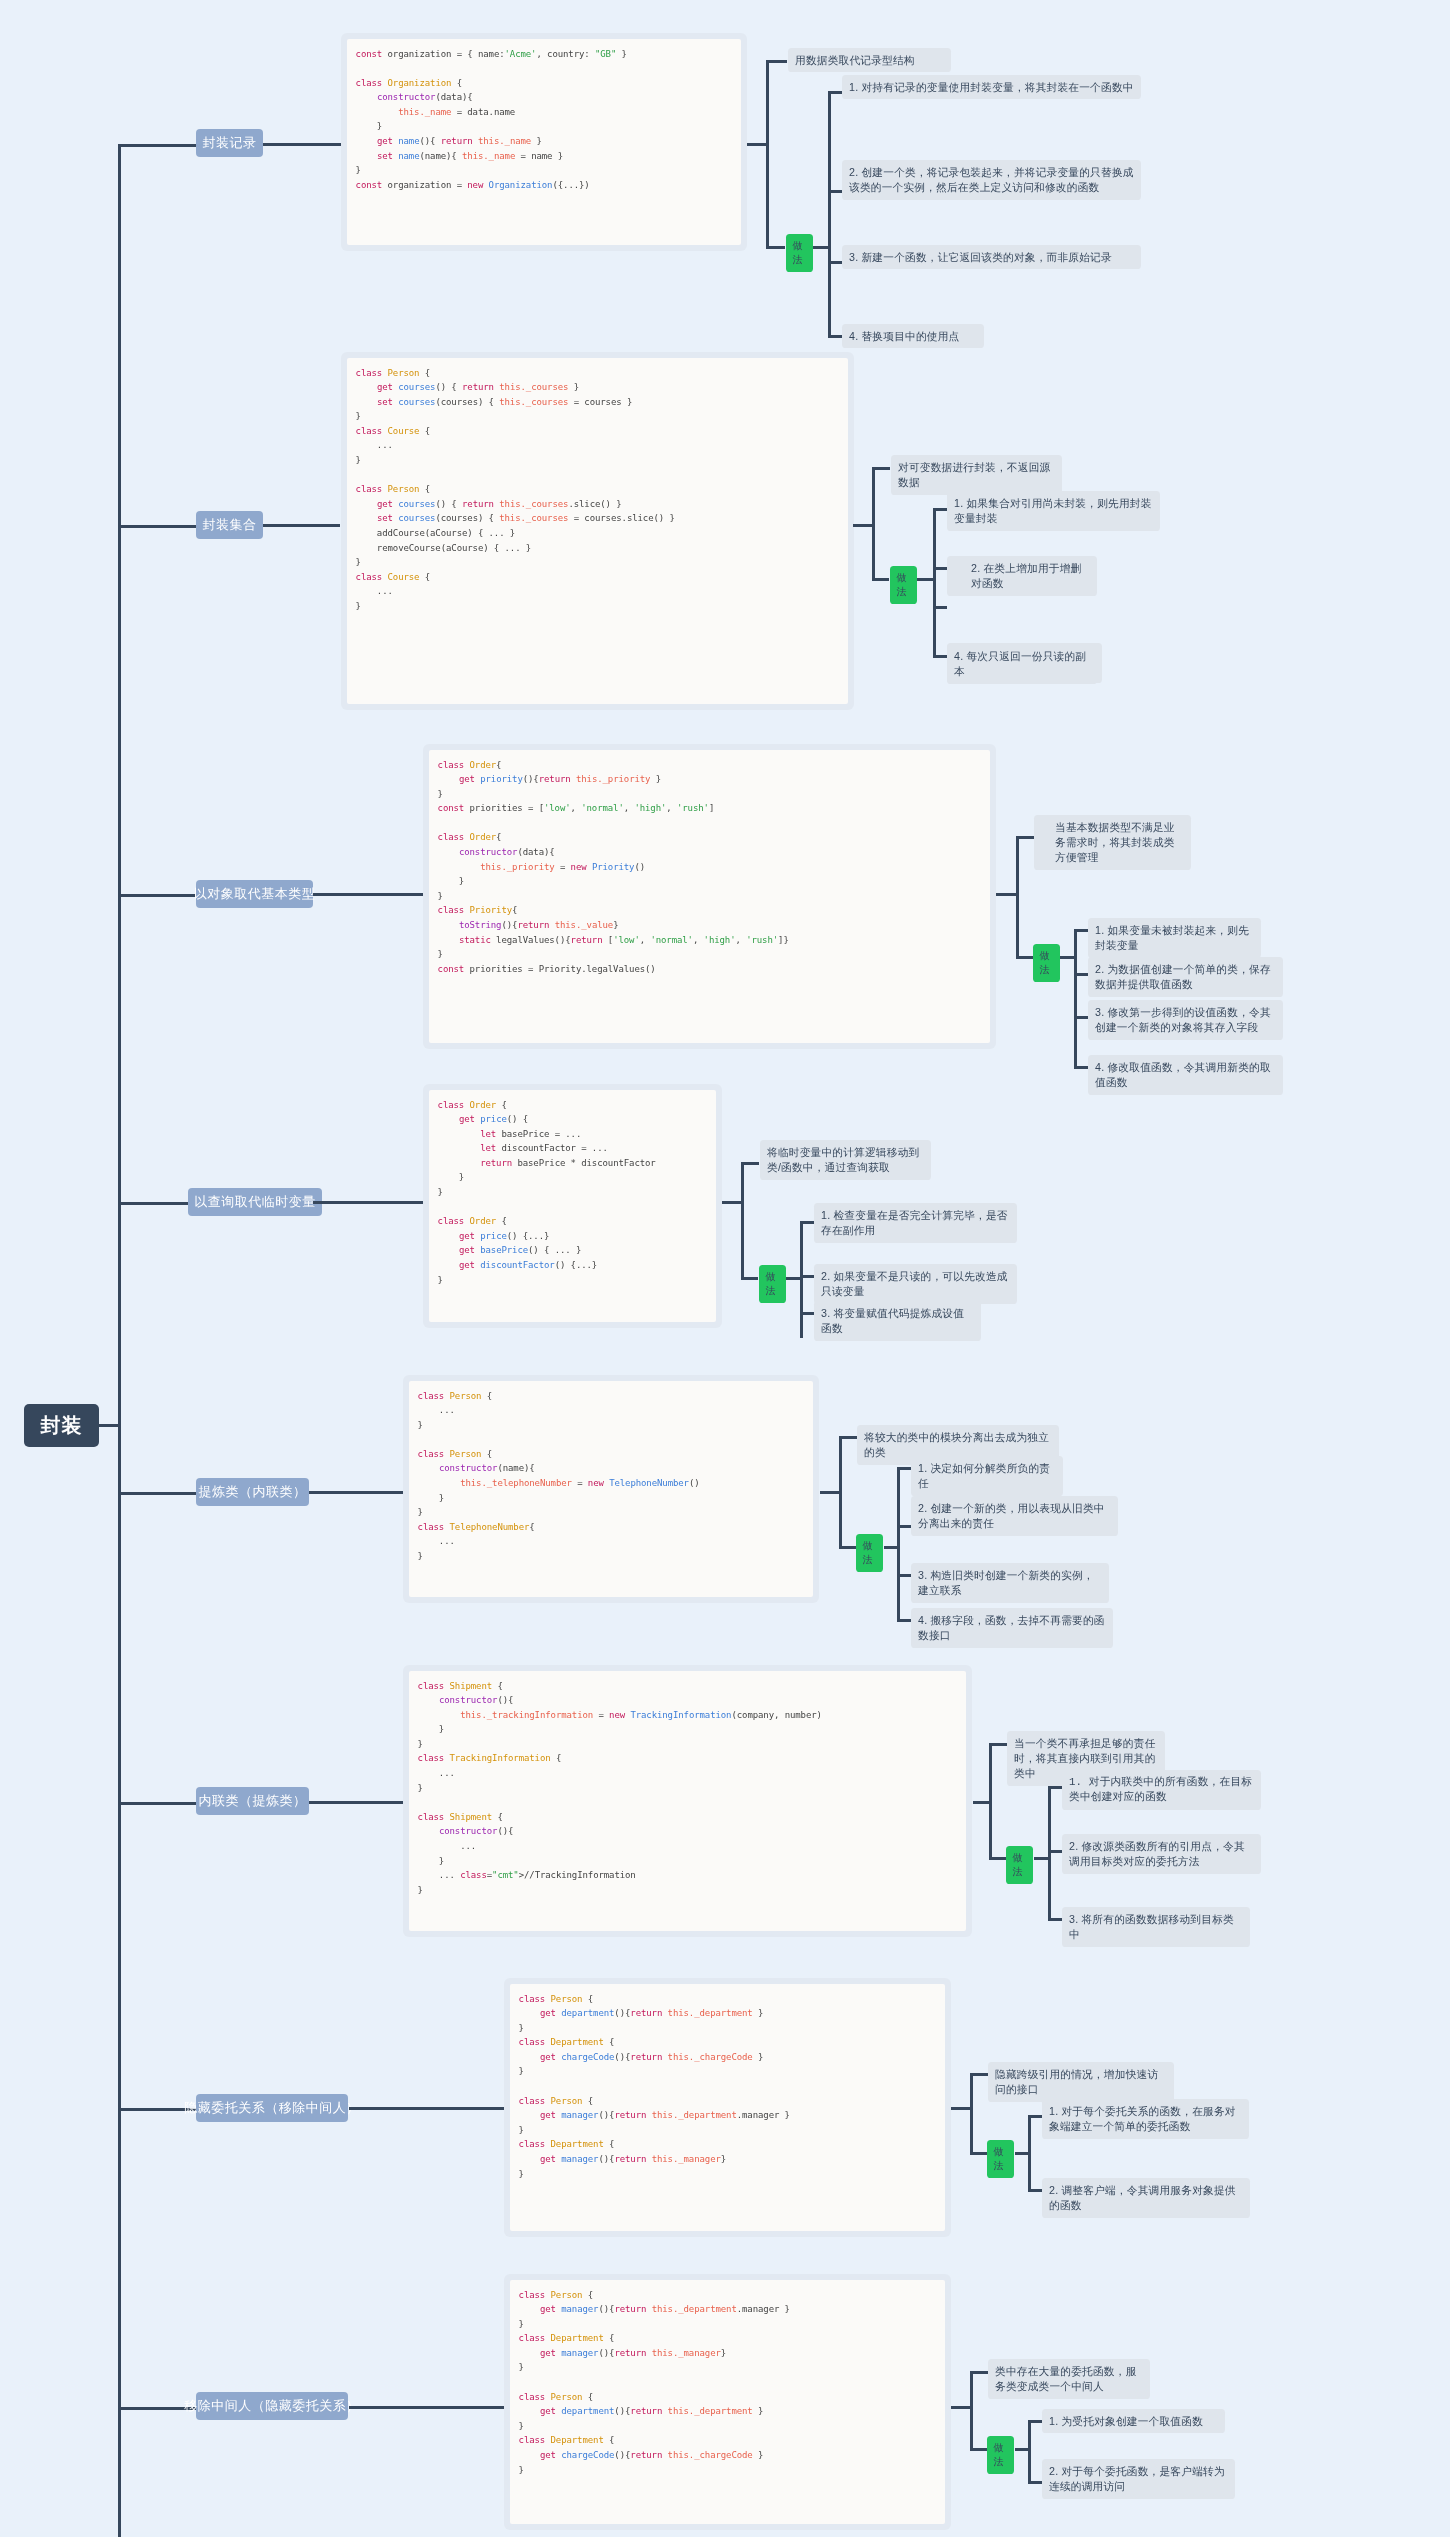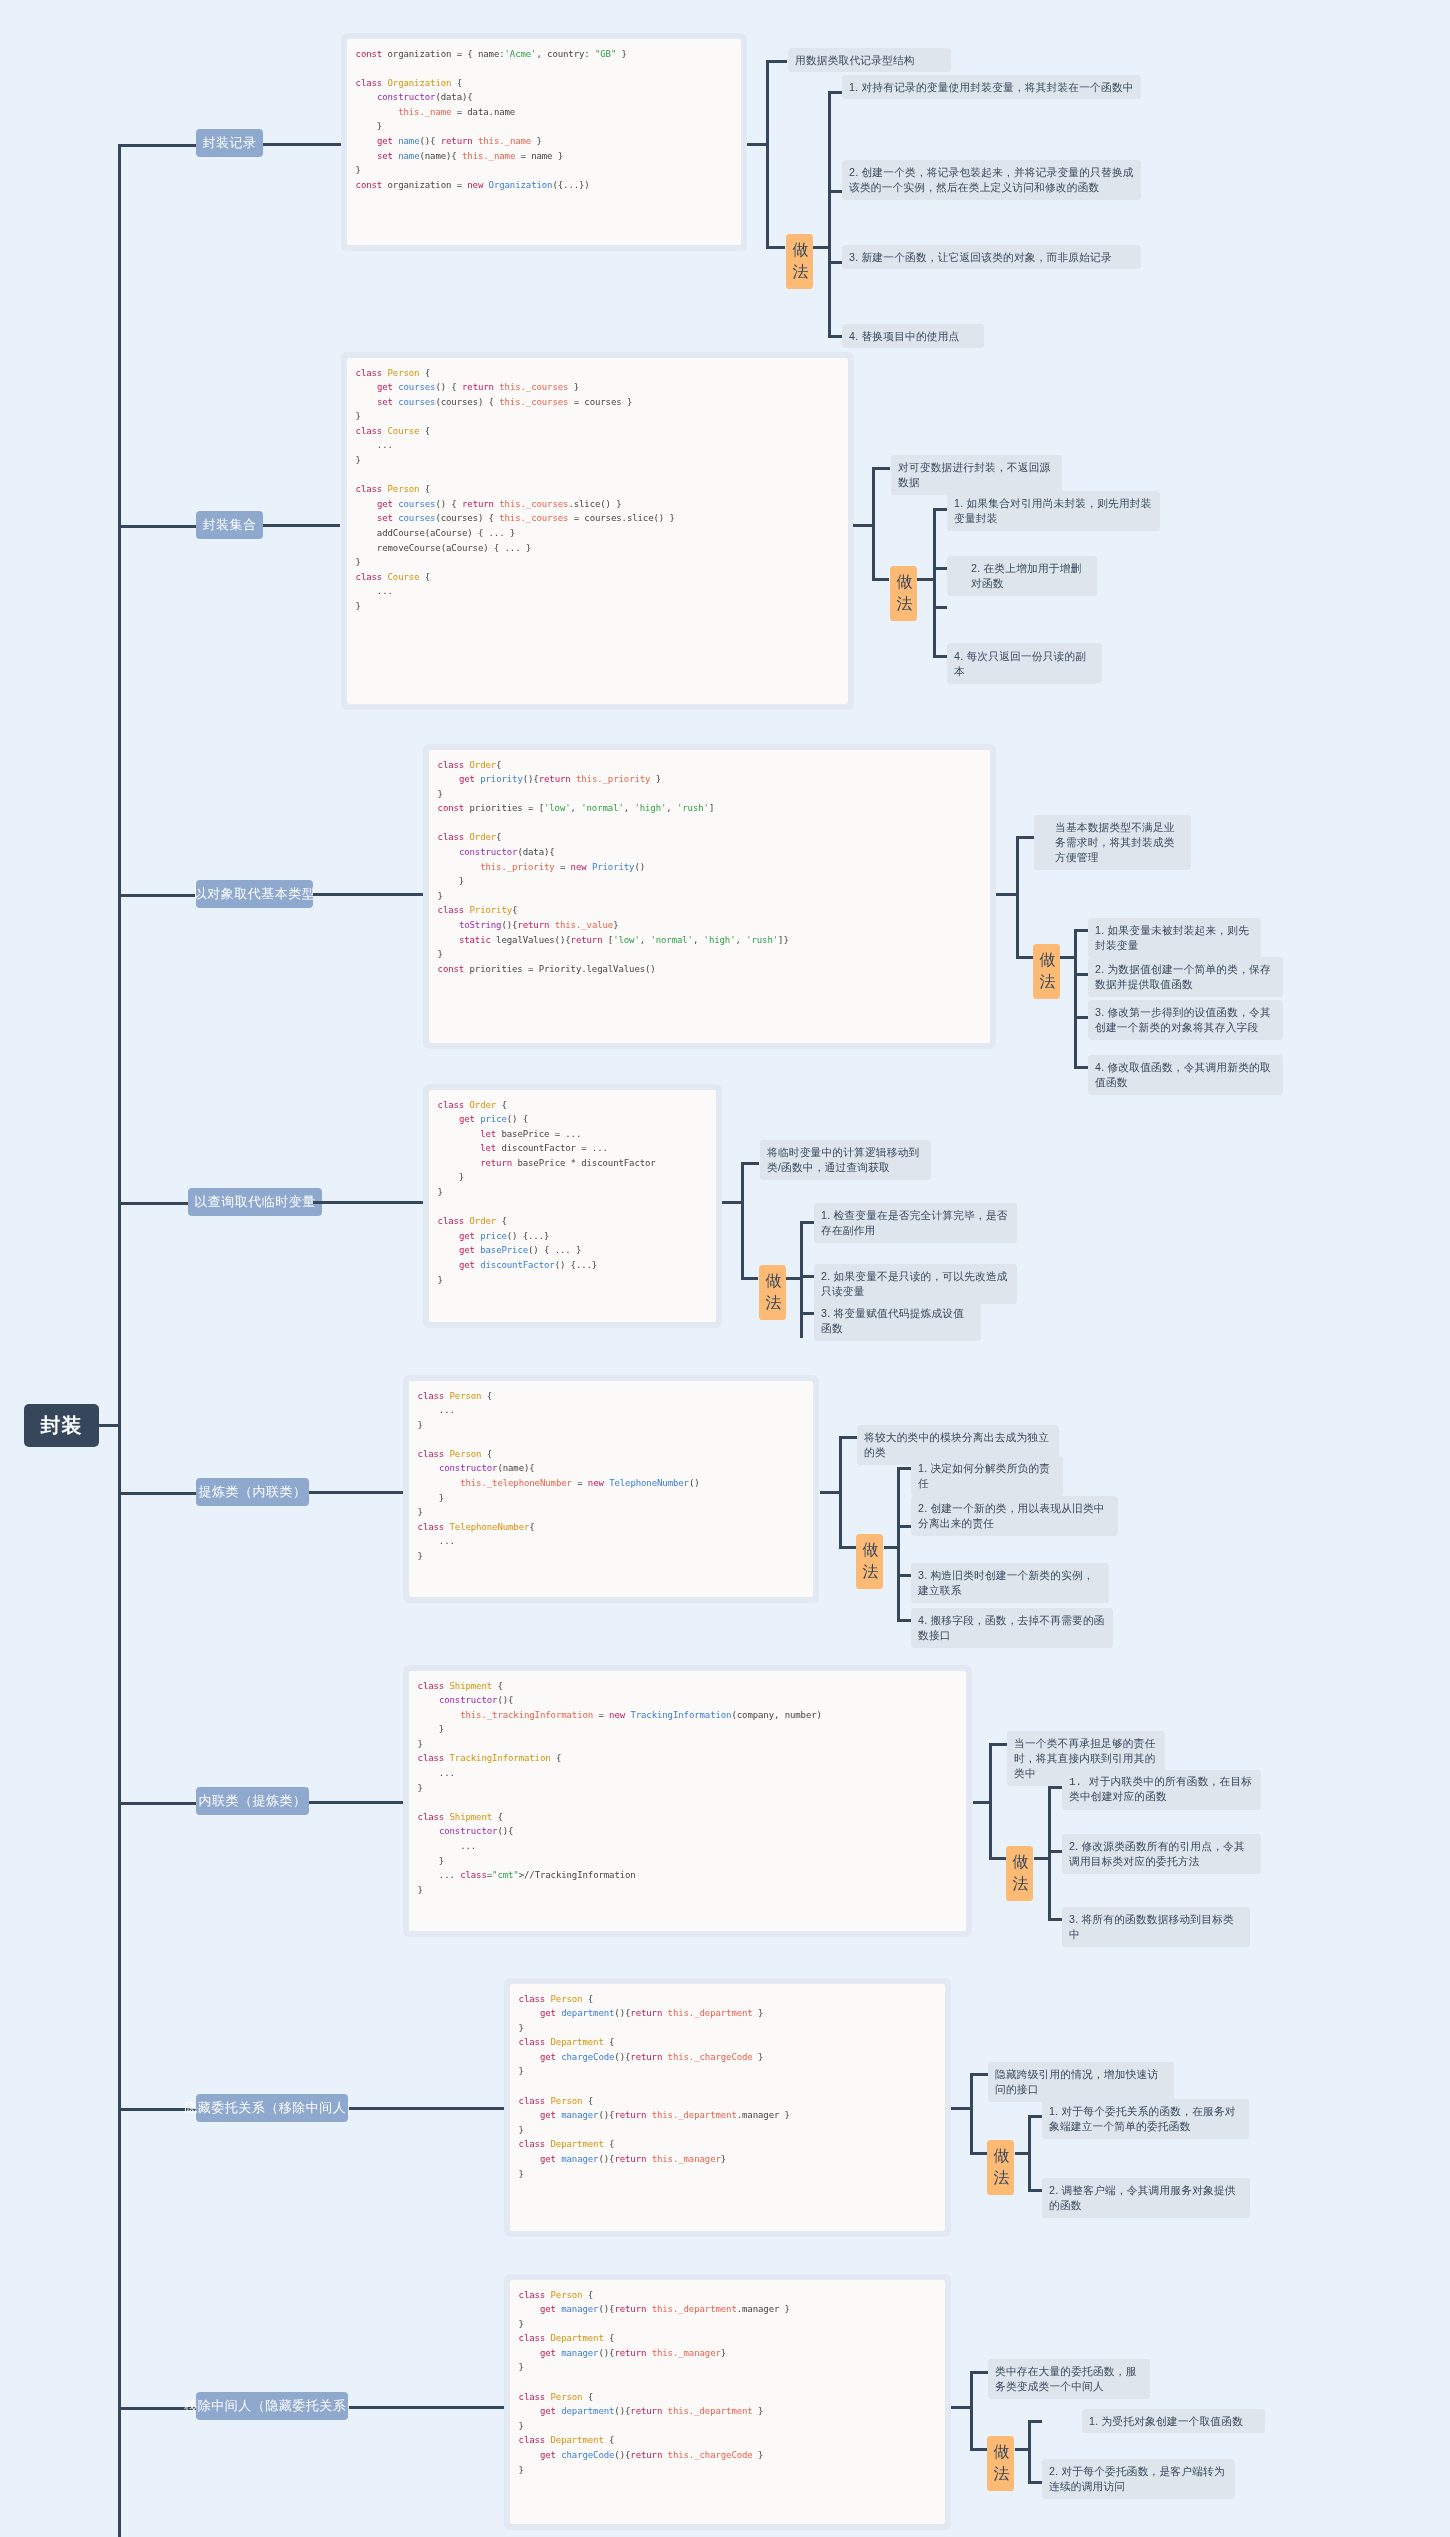--- a/index.html
+++ b/index.html
@@ -81,22 +81,22 @@
     position:absolute;
     background:#dfe5ec;
     color:#36475c;
     border-radius:3.6px;
     padding:4.6px 7px;
     font-size:10.7px;
     line-height:1.42;
     letter-spacing:0.2px;
   }
   .note.zuofa {
-    background:#fdba74;
-    font-size:16px;
+    background:#22c55e;
+    font-size:10px;
     padding:4.6px 6.6px;
   }
 </style>
 </head>
 <body>
 
 <div class="canvas">
 
   <div id="root-node">
     <span>封装</span>
@@ -511,21 +511,21 @@
   </div>
 
   <div class="ln h" style="left:970px; top:2448px; width:17px;"></div>
   <div class="note zuofa" style="left:987px; top:2436px; width:27px;">
     <span>做法</span>
   </div>
   <div class="ln h" style="left:1015px; top:2448px; width:15px;"></div>
   <div class="ln v" style="left:1028px; top:2420px; height:61px;"></div>
 
   <div class="ln h" style="left:1028px; top:2420px; width:14px;"></div>
-  <div class="note" style="left:1042px; top:2409px; width:183px;margin-left:40px;">
+  <div class="note" style="left:1042px; top:2409px; width:183px;">
     <span>1. 为受托对象创建一个取值函数</span>
   </div>
   <div class="ln h" style="left:1028px; top:2481px; width:14px;"></div>
   <div class="note" style="left:1042px; top:2459px; width:193px;">
     <span>2. 对于每个委托函数，是客户端转为连续的调用访问</span>
   </div>
 
 </div>
 
 

